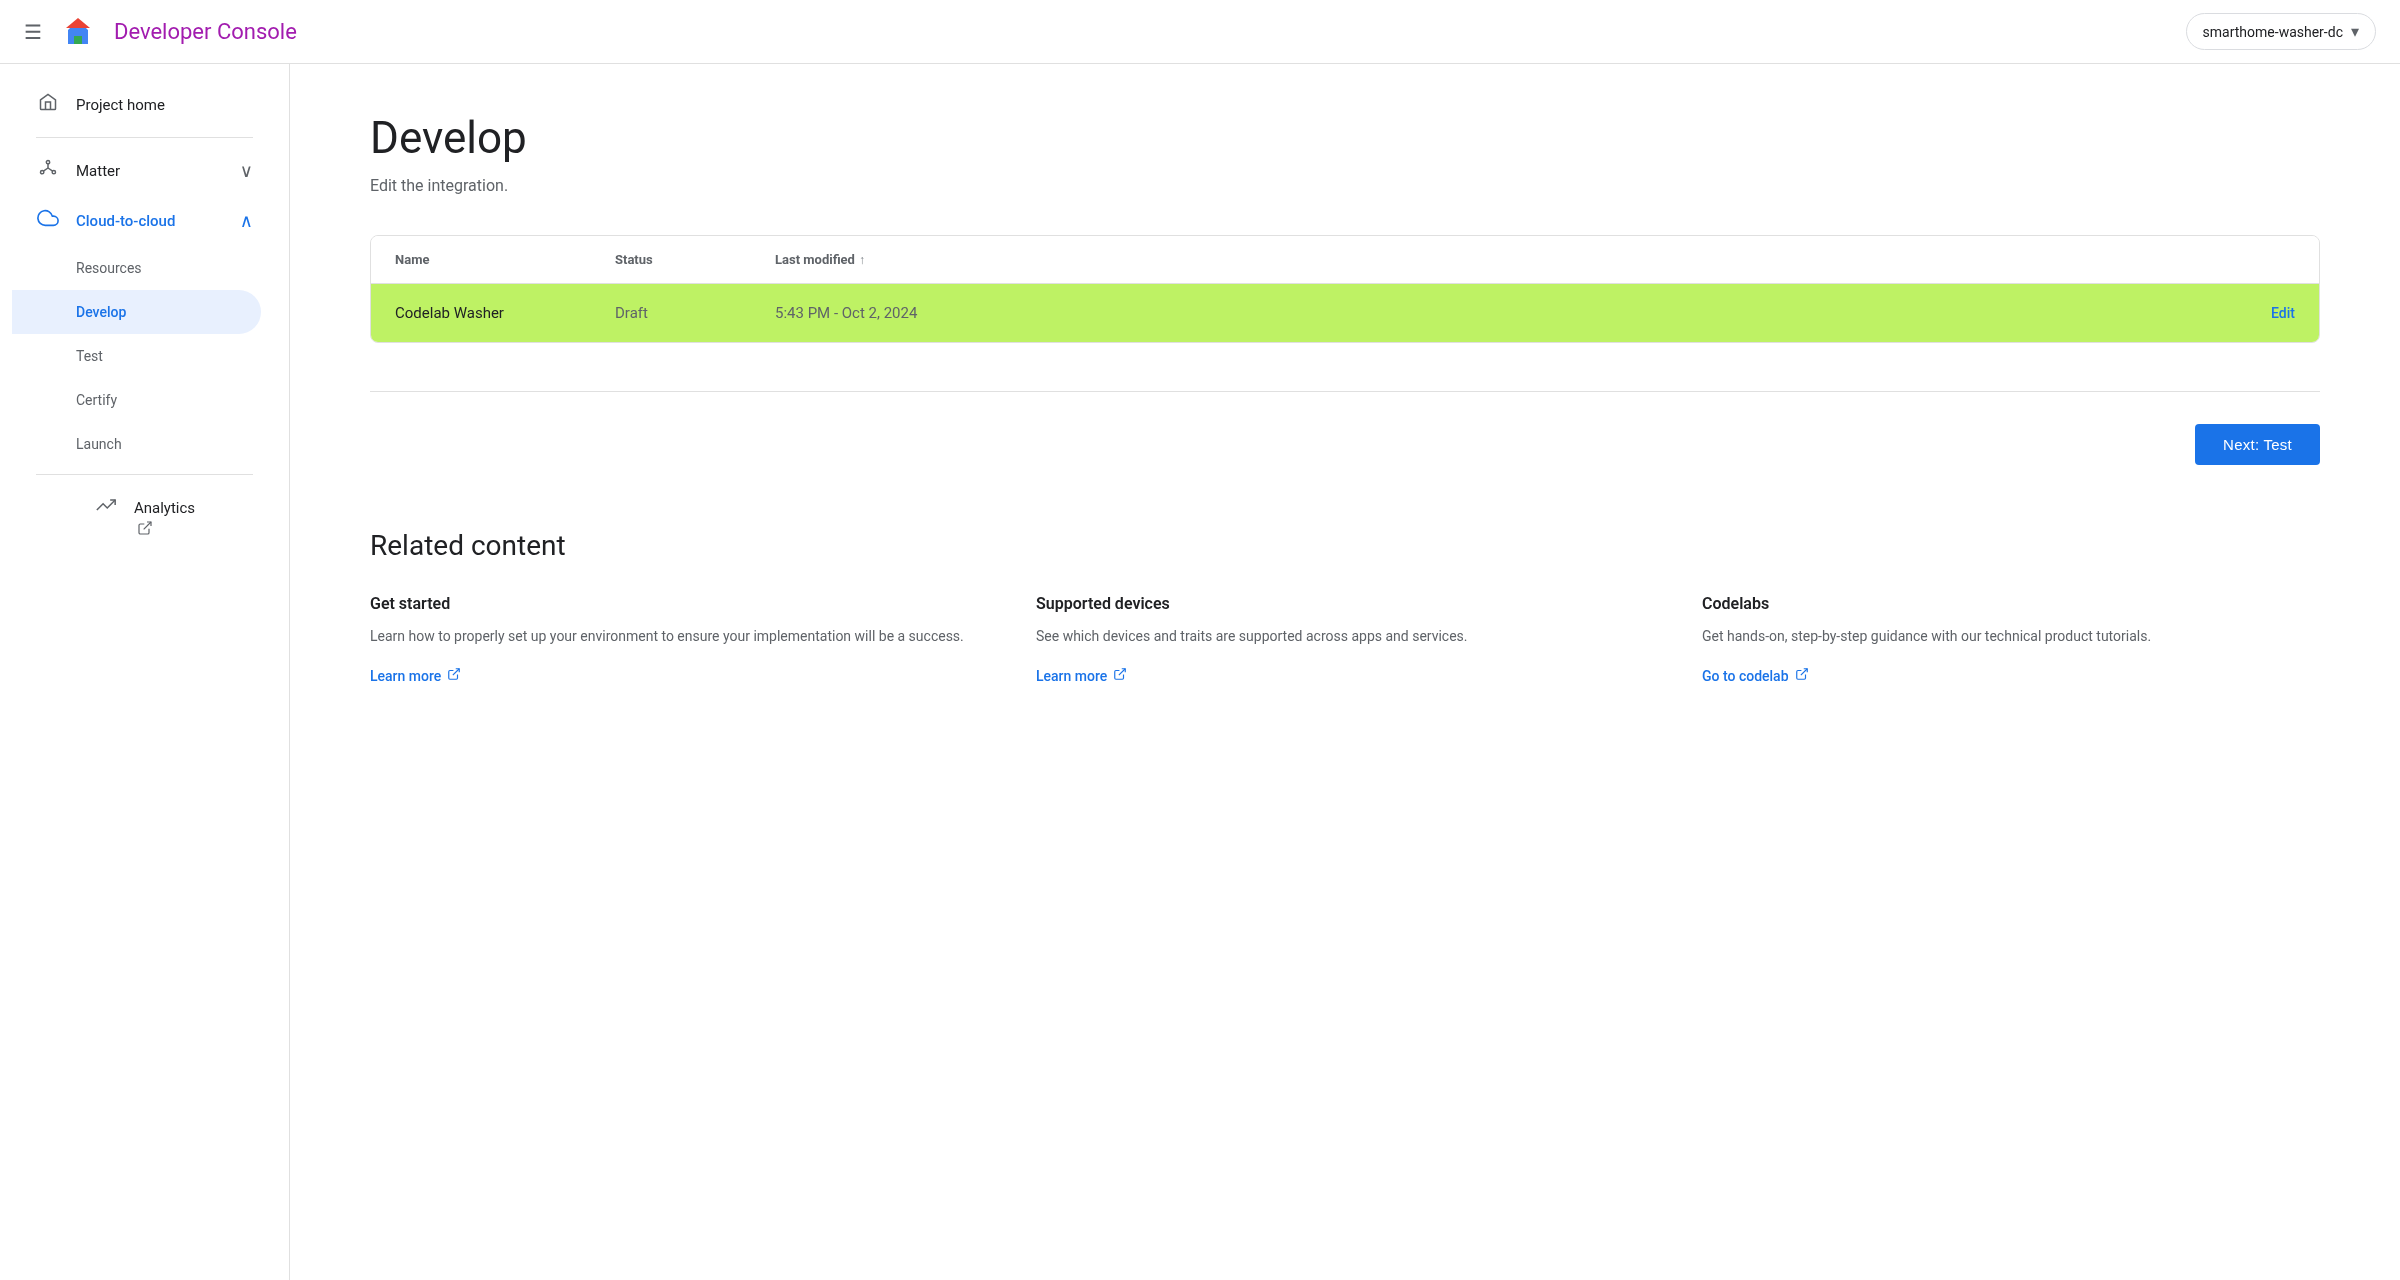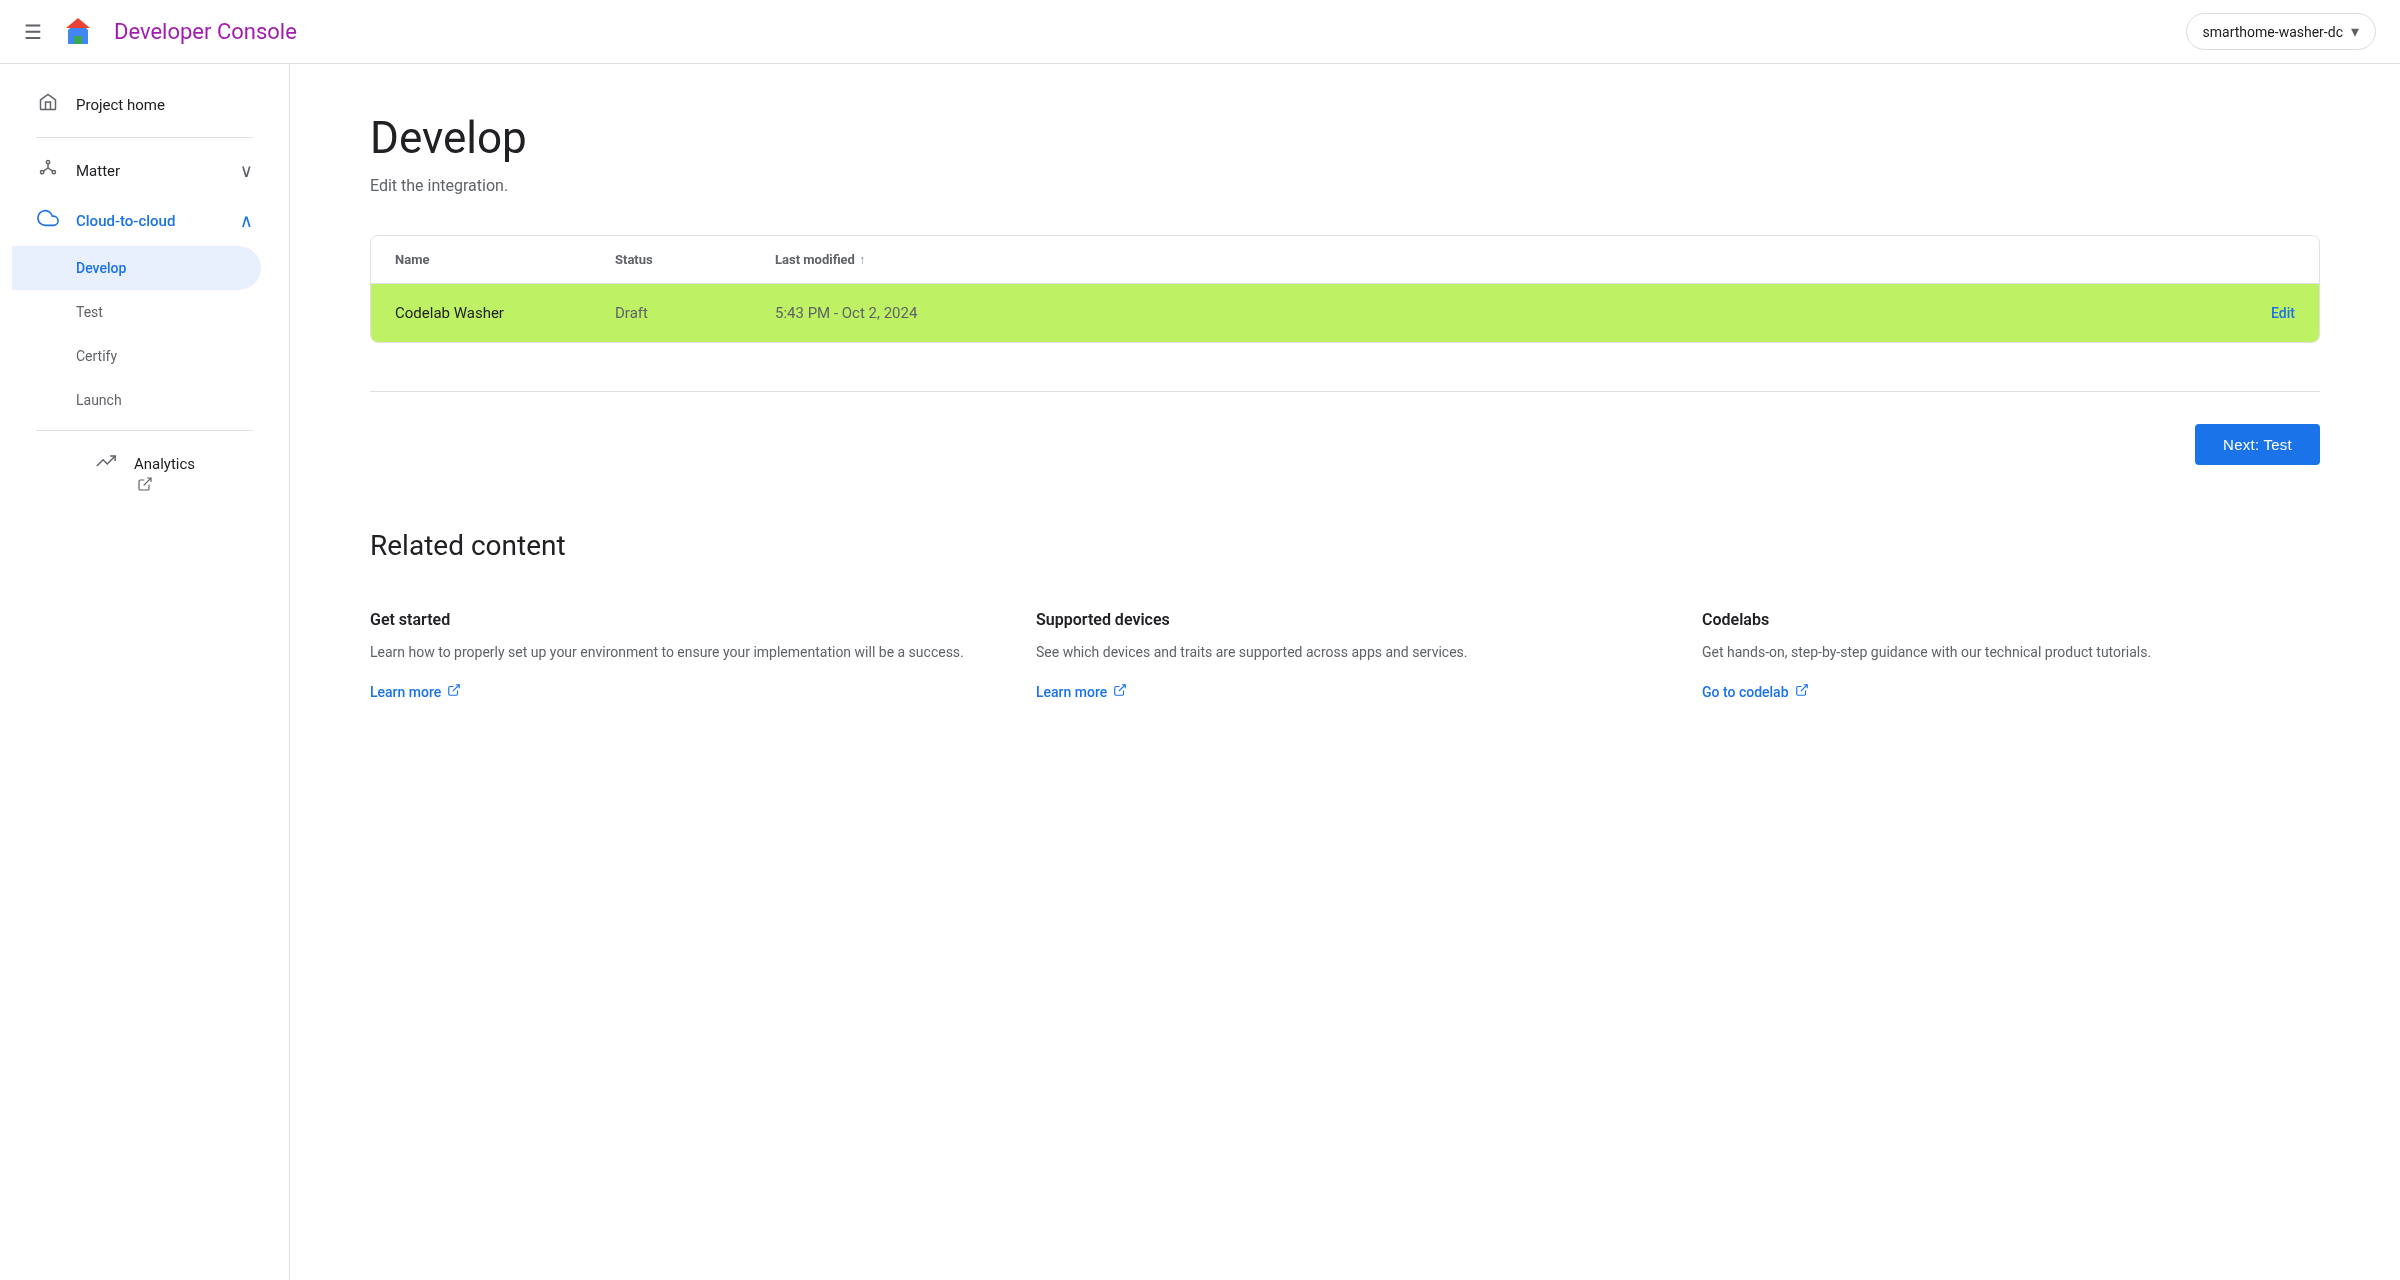--- a/index.html
+++ b/index.html
@@ -253,21 +253,21 @@
       font-weight: 500;
       cursor: pointer;
       letter-spacing: 0.25px;
     }
 
     
     .related-title {
       font-size: 28px;
       font-weight: 400;
       color: #202124;
-      margin-bottom: 48px;
+      margin-bottom: 32px;
     }
     .related-grid {
       display: grid;
       grid-template-columns: repeat(3, 1fr);
       gap: 48px;
     }
     .related-card-title {
       font-size: 16px;
       font-weight: 600;
       color: #202124;
@@ -353,20 +353,23 @@
         <span class="sidebar-icon blue">
           <svg width="22" height="22" viewBox="0 0 24 24" fill="none" stroke="#1a73e8" stroke-width="1.8">
               <path d="M18 10h-1.26A8 8 0 1 0 9 20h9a5 5 0 0 0 0-10z"></path>
             </svg>
         </span>
         <span style="color:#1a73e8; font-weight:500;">Cloud-to-cloud</span>
       </div>
       <span style="color:#1a73e8; font-size:18px;">∧</span>
     </div>
 
+    <div class="sidebar-sub">
+      <span>Resources</span>
+    </div>
     <div class="sidebar-sub active">
       <span>Develop</span>
     </div>
     <div class="sidebar-sub">
       <span>Test</span>
     </div>
     <div class="sidebar-sub">
       <span>Certify</span>
     </div>
     <div class="sidebar-sub">

